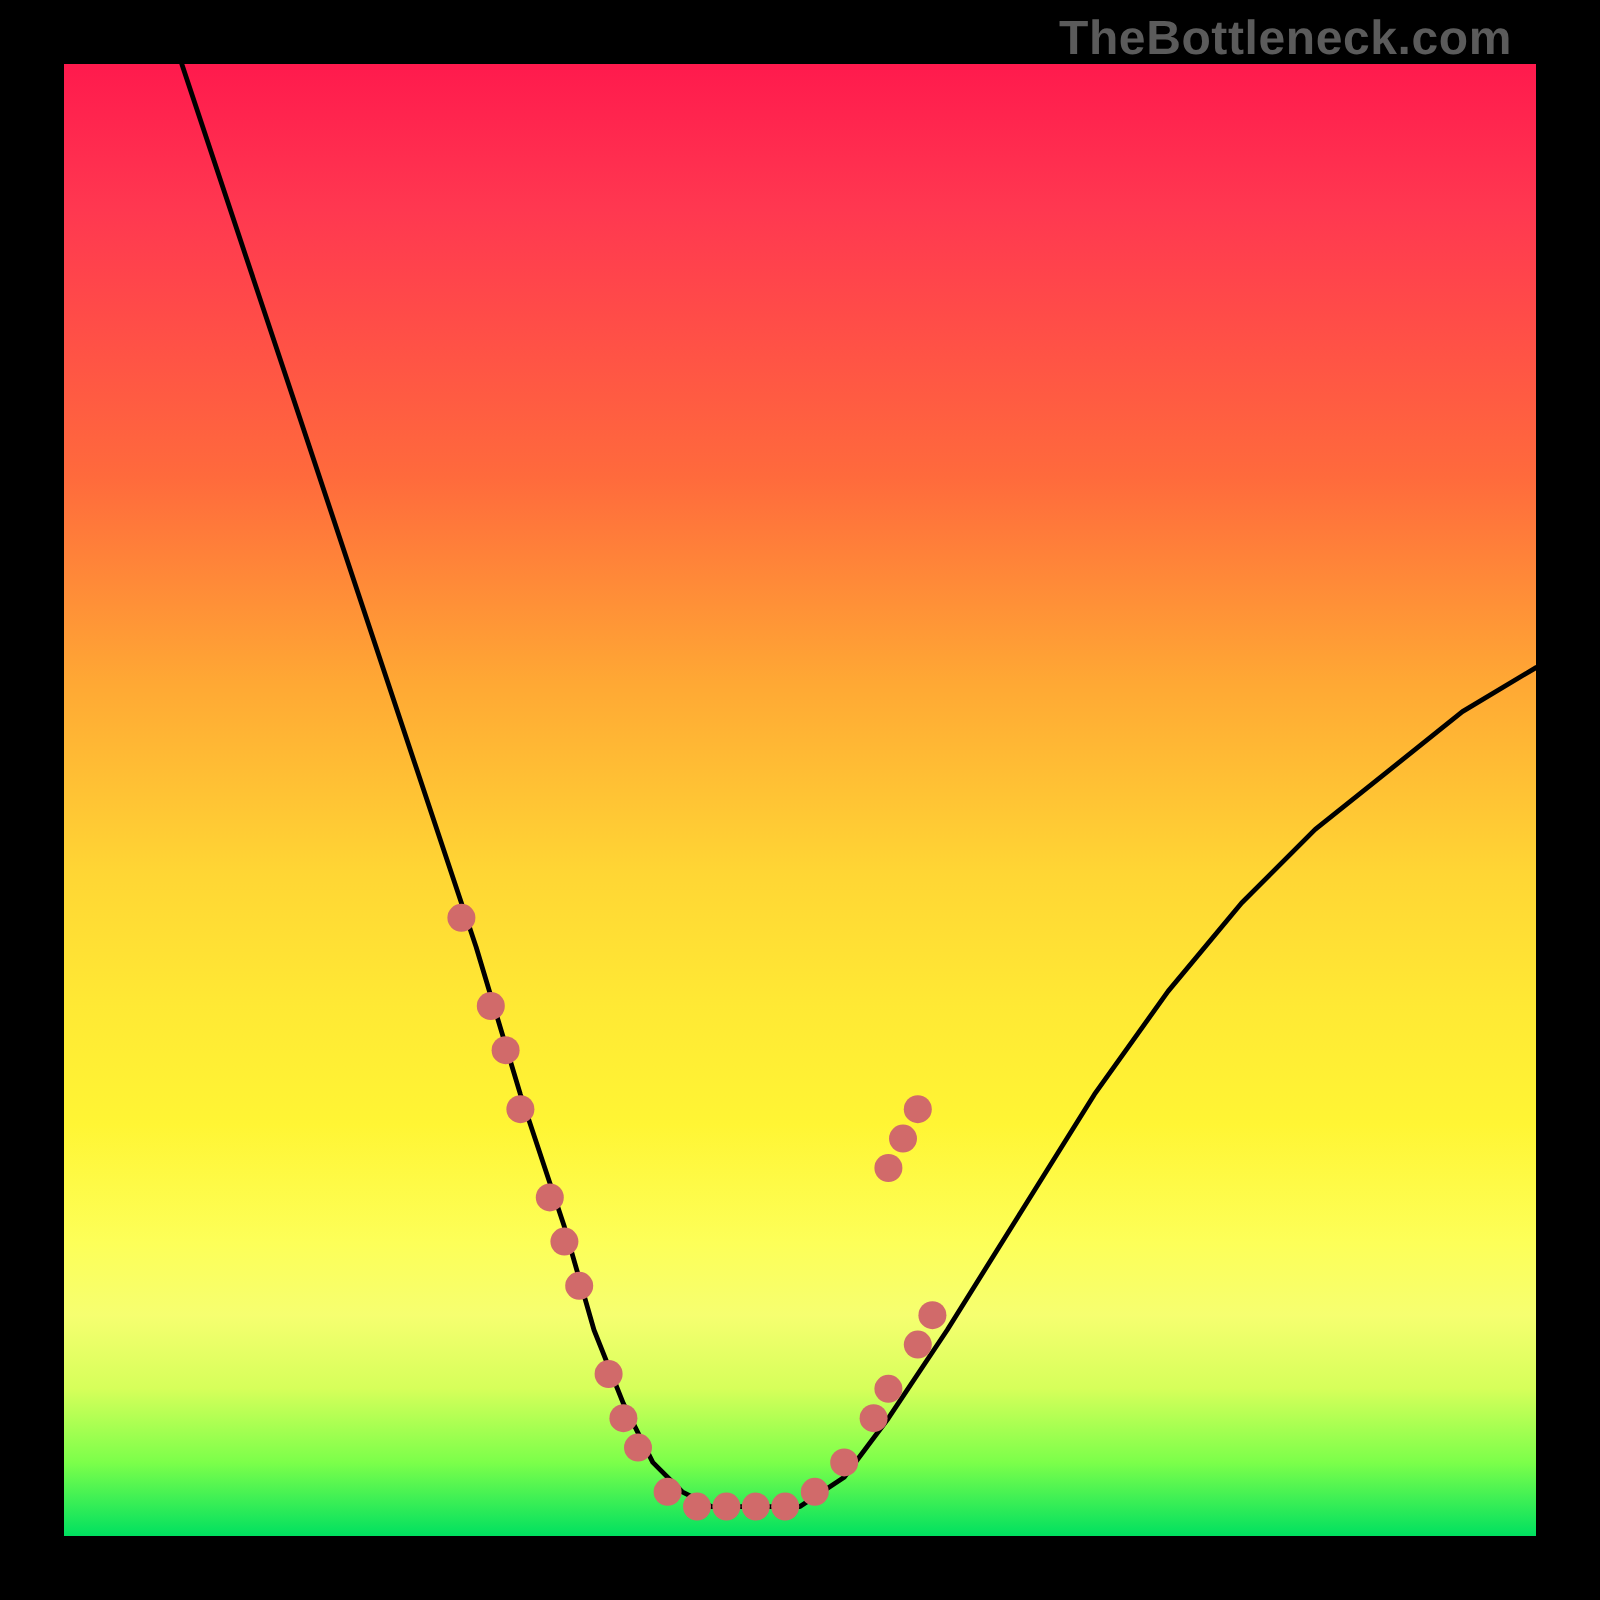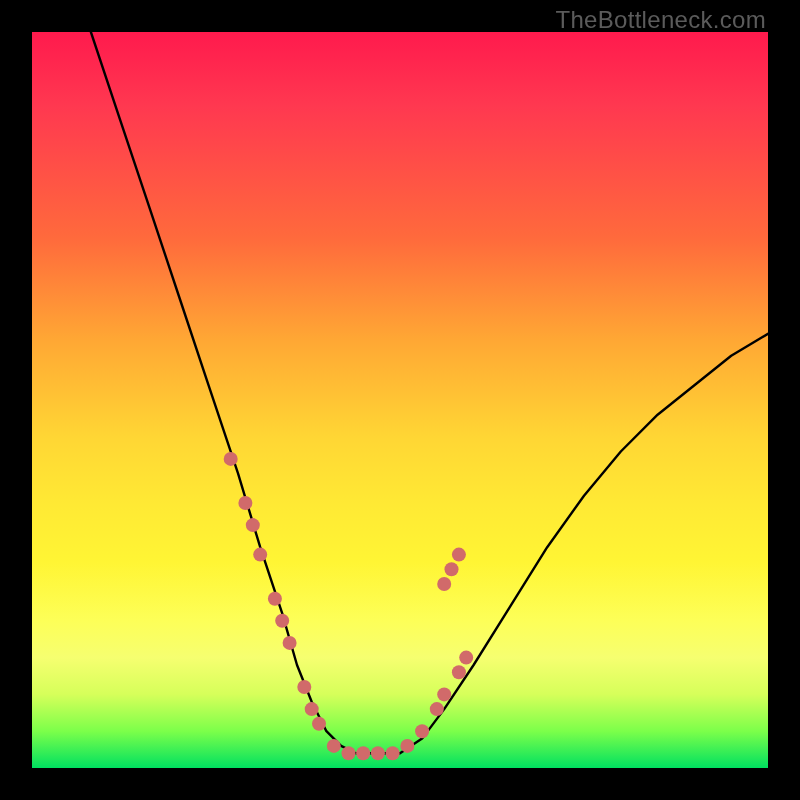--- a/index.html
+++ b/index.html
@@ -43,23 +43,23 @@
   .curve-svg {
     position: absolute;
     left: 0;
     top: 0;
     width: 736px;
     height: 736px;
   }
   .watermark {
     position: absolute;
     top: 6px;
-    right: 34px;
+    right: 44px;
     font-size: 24px;
-    font-weight: 400;
+    font-weight: 700;
     color: #5b5b5b;
     letter-spacing: 0.3px;
   }
 </style>
 </head>
 <body>
 
 <div class="frame">
   <div class="plot-area">
     <svg class="curve-svg" viewBox="0 0 736 736" preserveAspectRatio="none">

